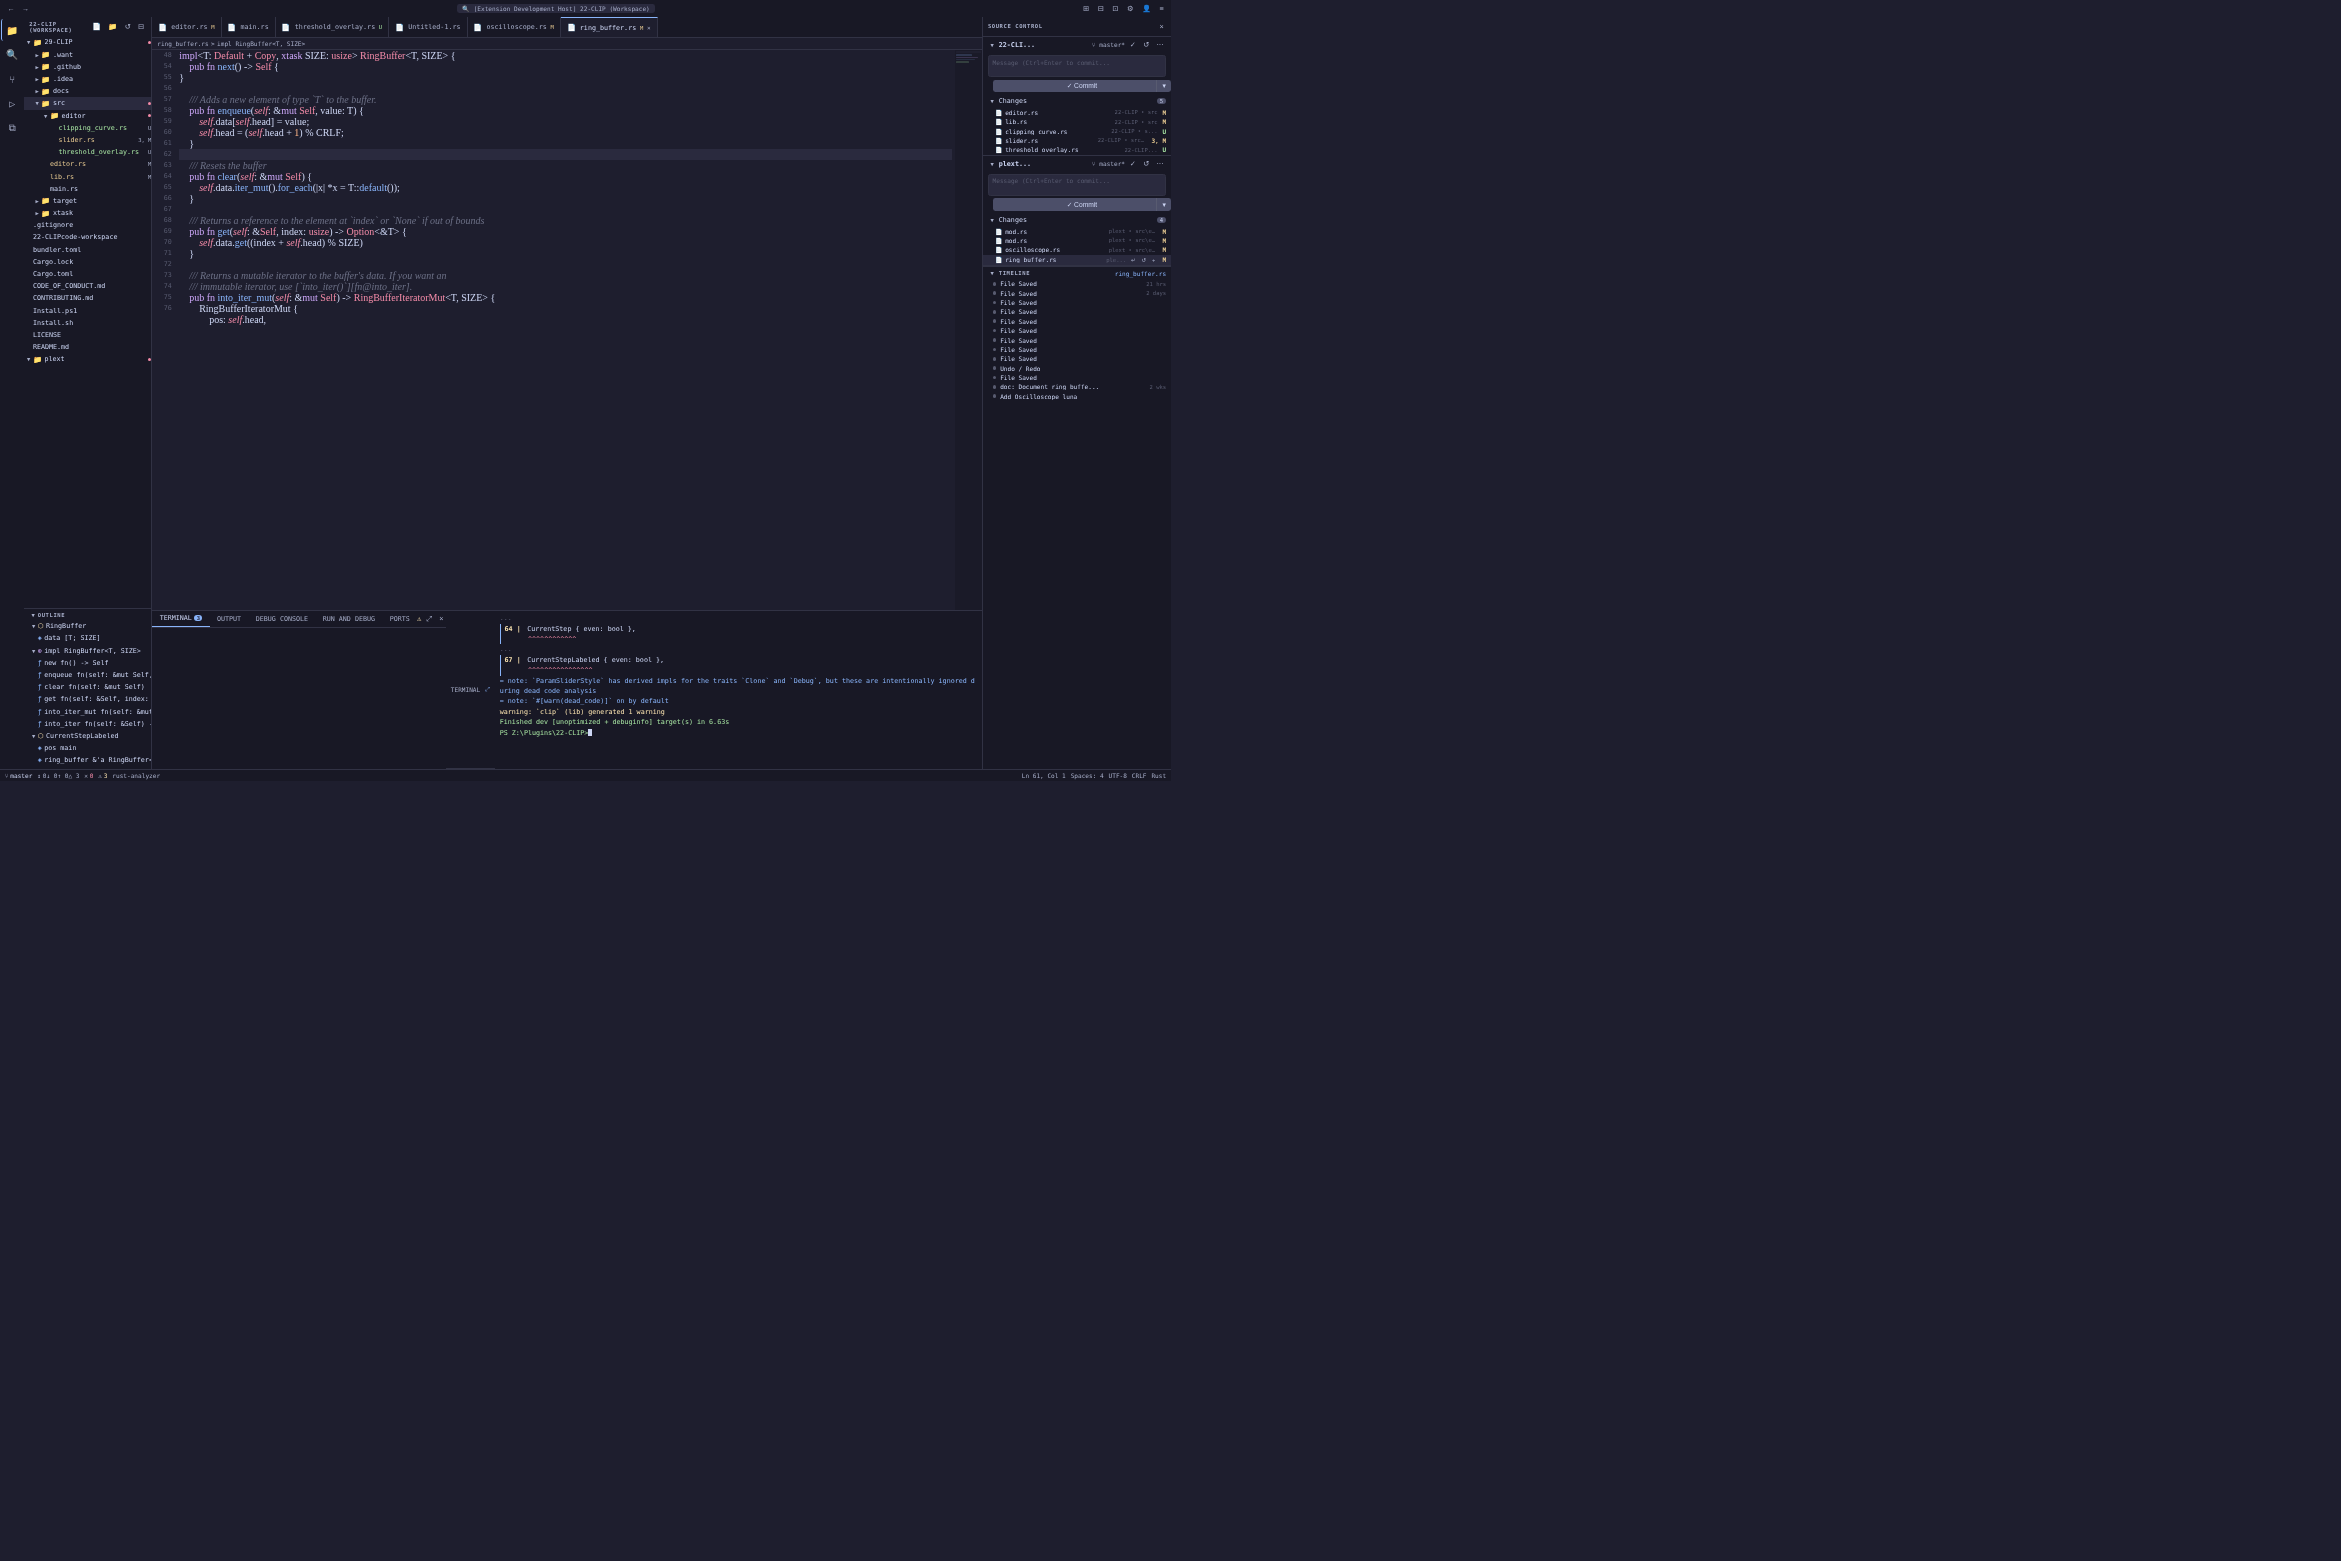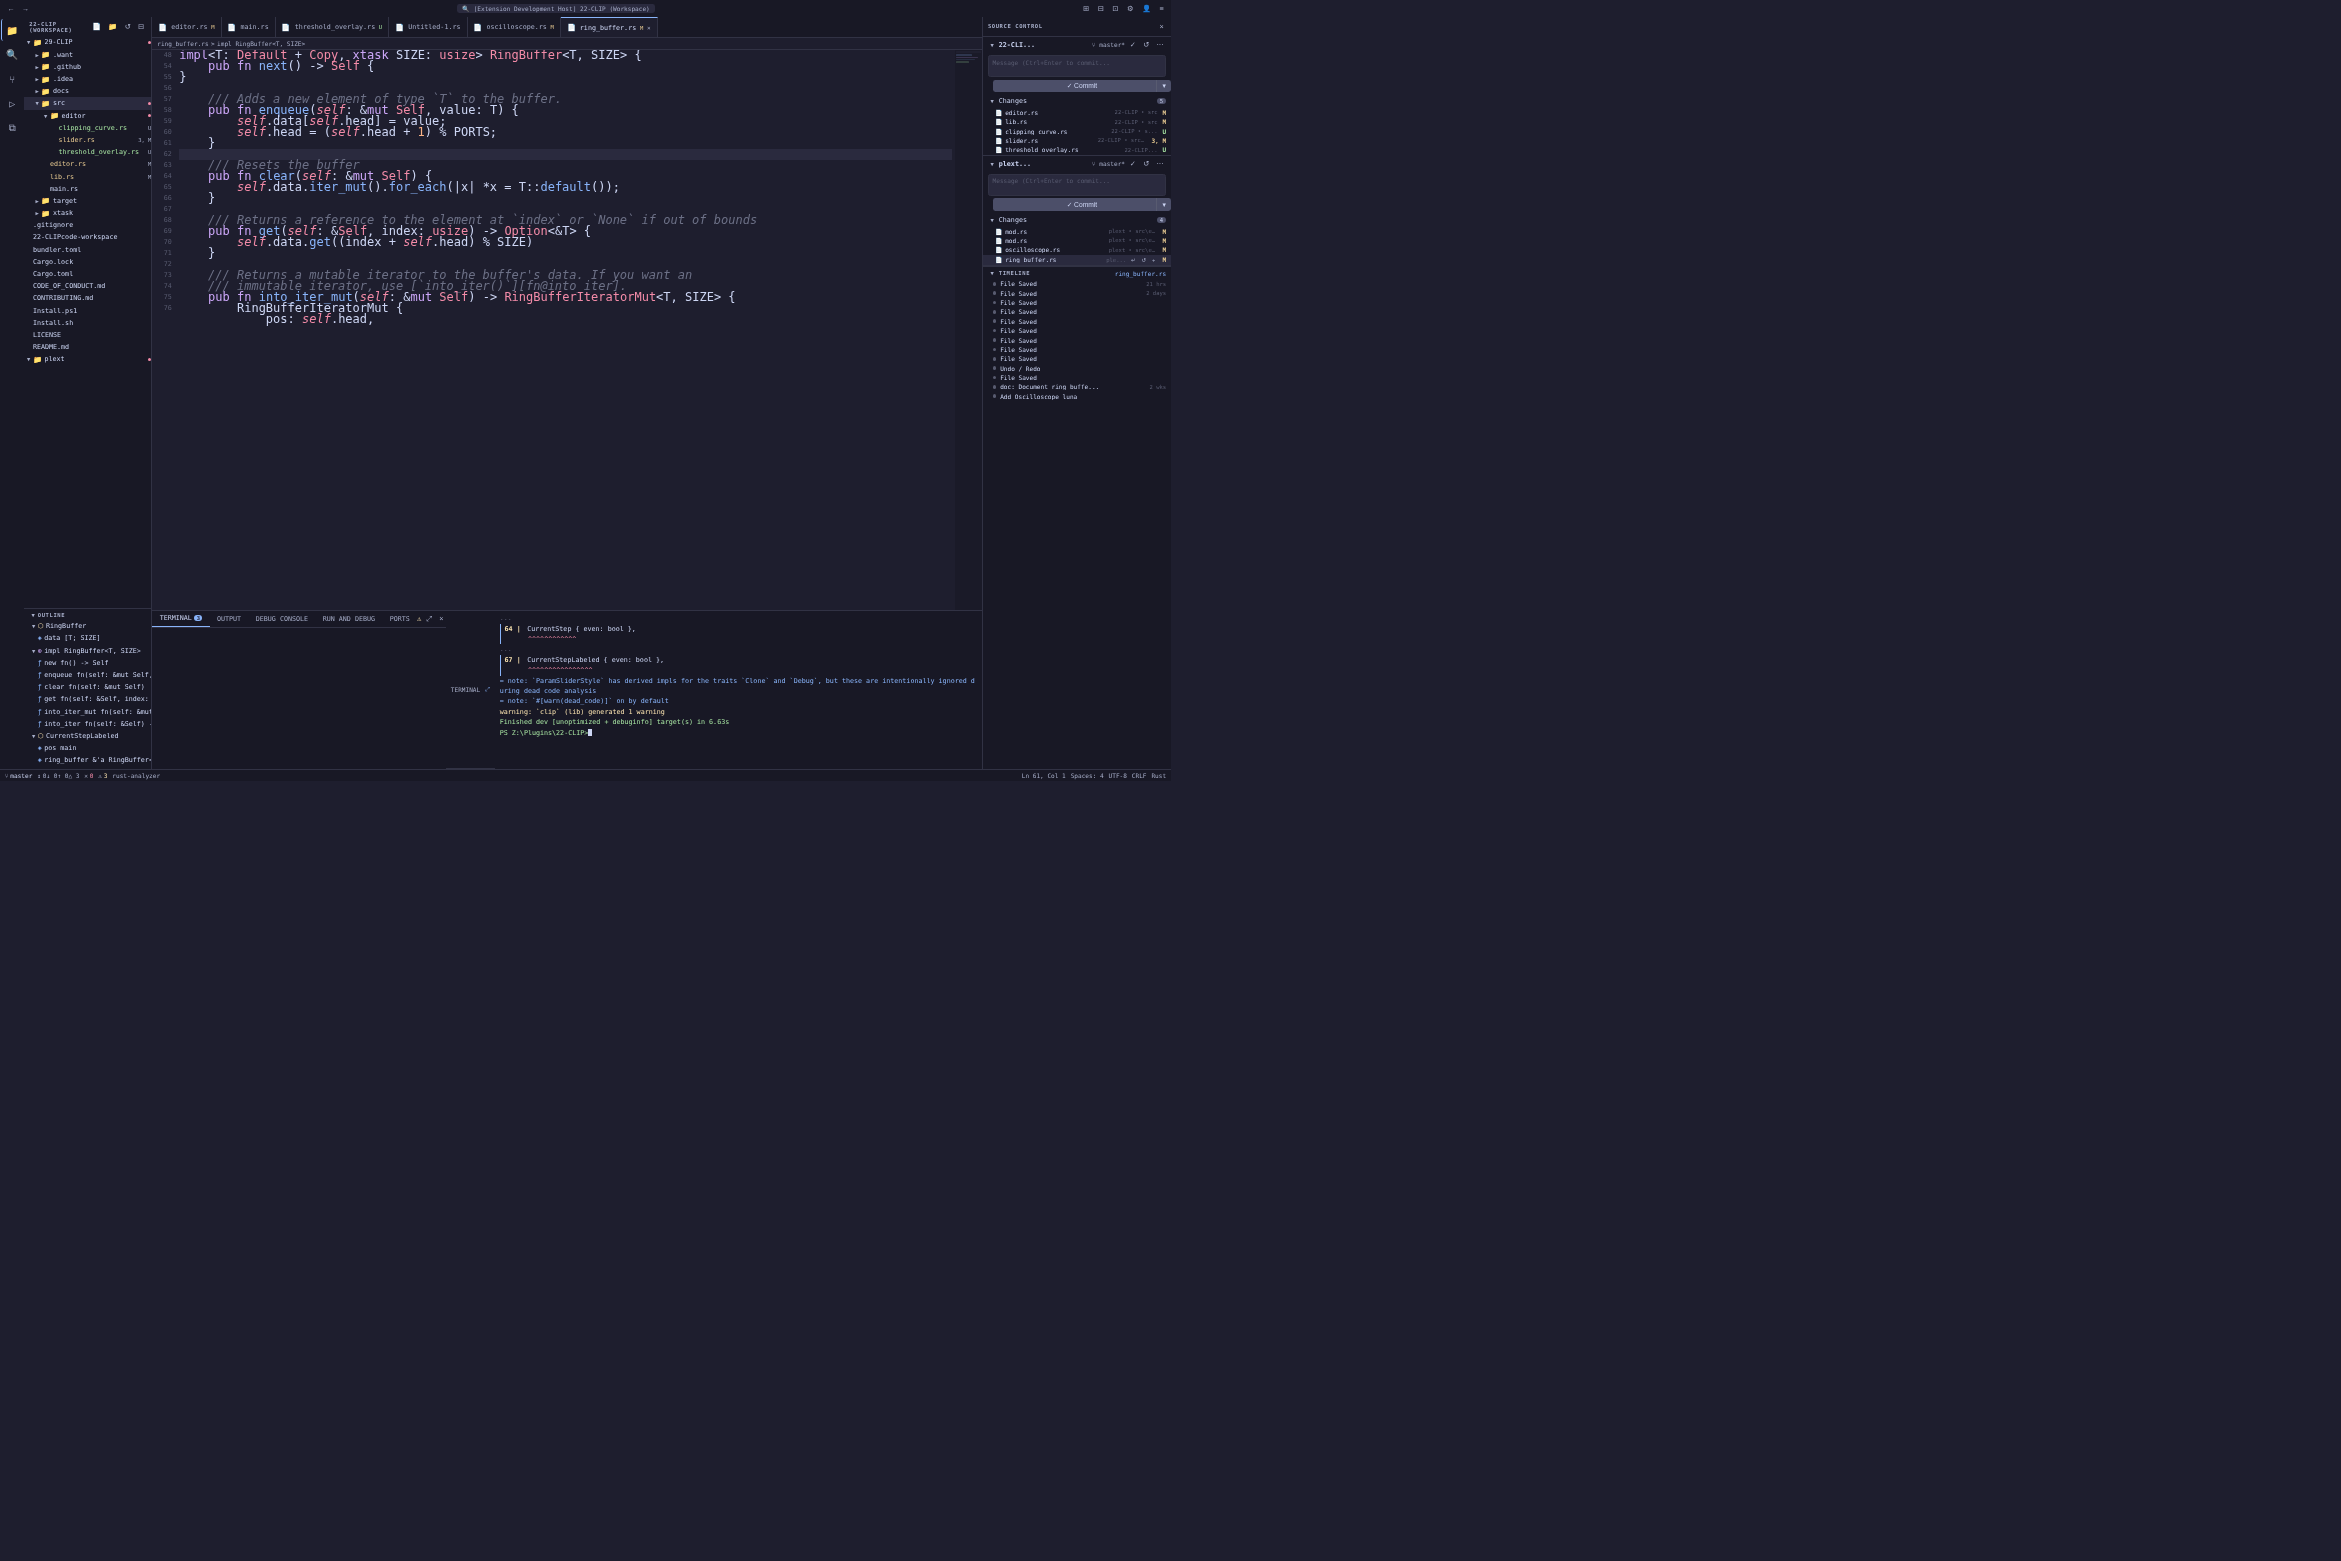--- a/index.html
+++ b/index.html
@@ -209,22 +209,23 @@
       line-height: 11px;
       user-select: none;
       flex-shrink: 0;
       min-width: 24.4px;
     }
     .code-content {
       flex: 1;
       background: #1e1e2e;
       overflow: auto;
       padding: 0 2.4px;
-      font-size: 12px;
+      font-size: 10px;
       line-height: 11px;
+      font-family: Liberation Serif, serif;
     }
     .code-content::-webkit-scrollbar { width: 3.7px; height: 3.7px; }
     .code-content::-webkit-scrollbar-thumb { background: #313244; }
     .code-line {
       display: flex;
       align-items: center;
       white-space: pre;
       min-height: 11px;
     }
     .code-line.active-line { background: #2a2a3e; }
@@ -816,21 +817,21 @@
           <div class="code-line">
             <span class="comment">    /// Adds a new element of type `T` to the buffer.</span>
           </div>
           <div class="code-line">
             <span class="var">    </span><span class="kw">pub</span><span class="var"> </span><span class="kw">fn</span><span class="var"> </span><span class="fn-name">enqueue</span><span class="var">(</span><span class="self-kw">self</span><span class="var">: &amp;</span><span class="kw">mut</span><span class="var"> </span><span class="type">Self</span><span class="var">, value: T) {</span>
           </div>
           <div class="code-line">
             <span class="var">        </span><span class="self-kw">self</span><span class="var">.data[</span><span class="self-kw">self</span><span class="var">.head] = value;</span>
           </div>
           <div class="code-line">
-            <span class="var">        </span><span class="self-kw">self</span><span class="var">.head = (</span><span class="self-kw">self</span><span class="var">.head + </span><span class="num">1</span><span class="var">) % PORTS;</span>
+            <span class="var">        </span><span class="self-kw">self</span><span class="var">.head = (</span><span class="self-kw">self</span><span class="var">.head + </span><span class="num">1</span><span class="var">) % CRLF;</span>
           </div>
           <div class="code-line">
             <span class="var">    }</span>
           </div>
           <div class="code-line active-line"></div>
           <div class="code-line">
             <span class="comment">    /// Resets the buffer</span>
           </div>
           <div class="code-line">
             <span class="var">    </span><span class="kw">pub</span><span class="var"> </span><span class="kw">fn</span><span class="var"> </span><span class="fn-name">clear</span><span class="var">(</span><span class="self-kw">self</span><span class="var">: &amp;</span><span class="kw">mut</span><span class="var"> </span><span class="type">Self</span><span class="var">) {</span>

